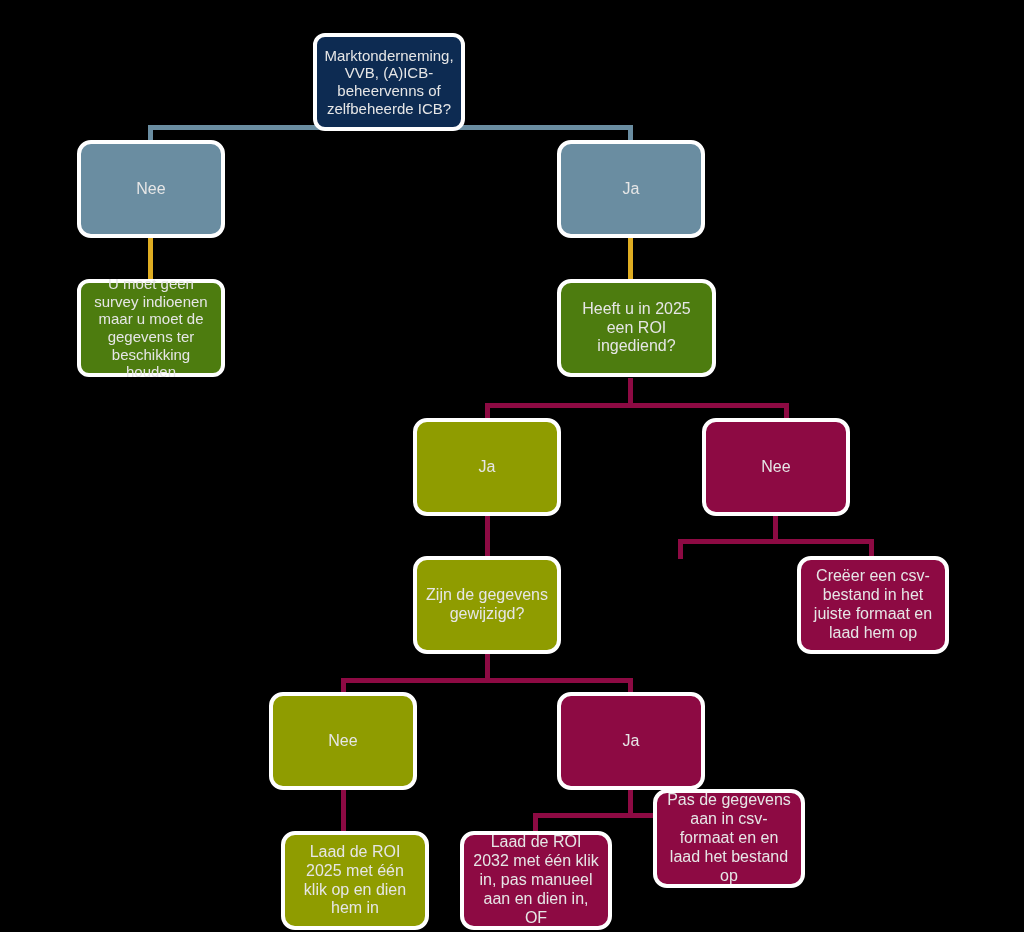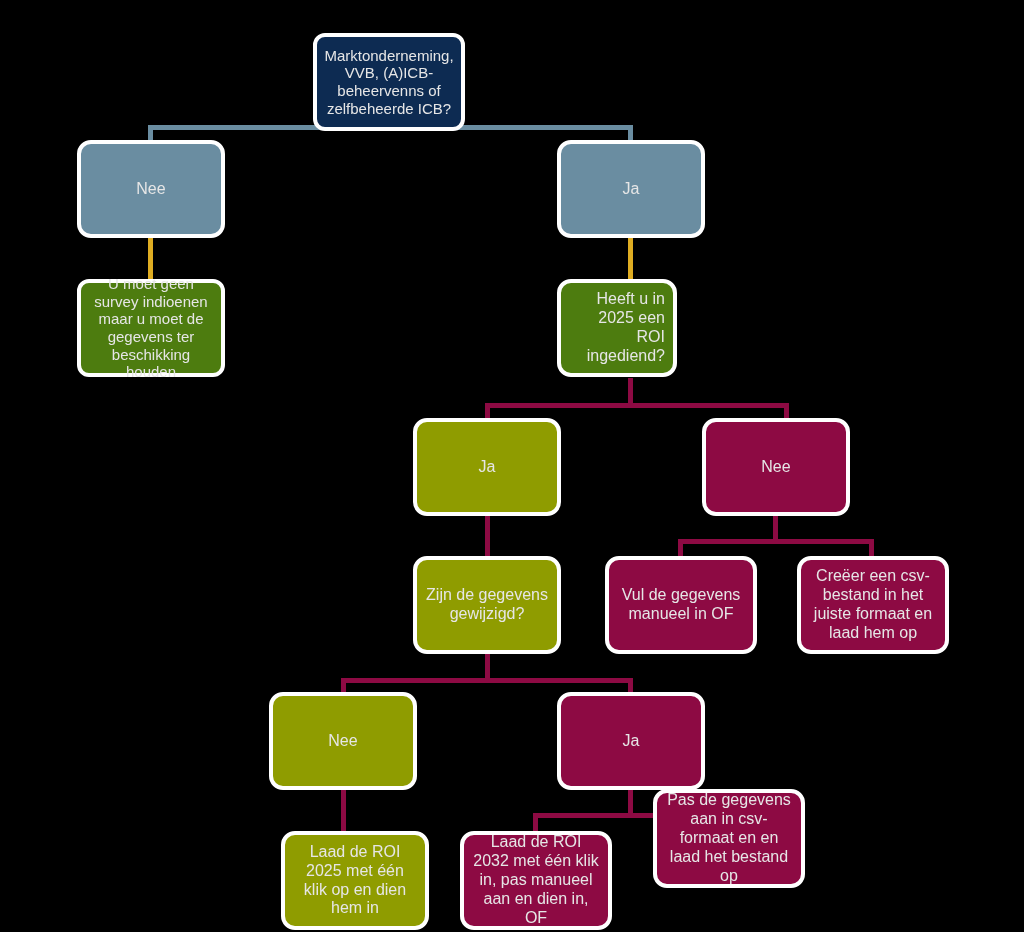--- a/index.html
+++ b/index.html
@@ -102,35 +102,32 @@
   </div>
 
   <div class="node n-gold fs-15" style="left:77px; top:279px; width:148px; height:98px;">
     <span class="label">U moet geen survey indioenen maar u moet de gegevens ter beschikking houden</span>
   </div>
 
   <div class="node n-steel fs-16" style="left:557px; top:140px; width:148px; height:98px;">
     <span class="label">Ja</span>
   </div>
 
-  <div class="node n-gold fs-16" style="left:557px; top:279px; width:120px; height:98px;text-align:right;">
+  <div class="node n-gold fs-16" style="left:557px; top:279px; width:159px; height:98px;">
     <span class="label">Heeft u in 2025 een ROI ingediend?</span>
   </div>
 
   <div class="node n-olive fs-16" style="left:413px; top:418px; width:148px; height:98px;">
     <span class="label">Ja</span>
   </div>
 
   <div class="node n-magenta fs-16" style="left:702px; top:418px; width:148px; height:98px;">
     <span class="label">Nee</span>
   </div>
 
-  <div class="node n-magenta fs-16" style="left:605px; top:556px; width:152px; height:98px;">
-    <span class="label">Vul de gegevens manueel in OF</span>
-  </div>
 
   <div class="node n-magenta fs-16" style="left:797px; top:556px; width:152px; height:98px;">
     <span class="label">Creëer een csv-bestand in het juiste formaat en laad hem op</span>
   </div>
 
   <div class="node n-olive fs-16" style="left:413px; top:556px; width:148px; height:98px;">
     <span class="label">Zijn de gegevens gewijzigd?</span>
   </div>
 
   <div class="node n-olive fs-16" style="left:269px; top:692px; width:148px; height:98px;">

